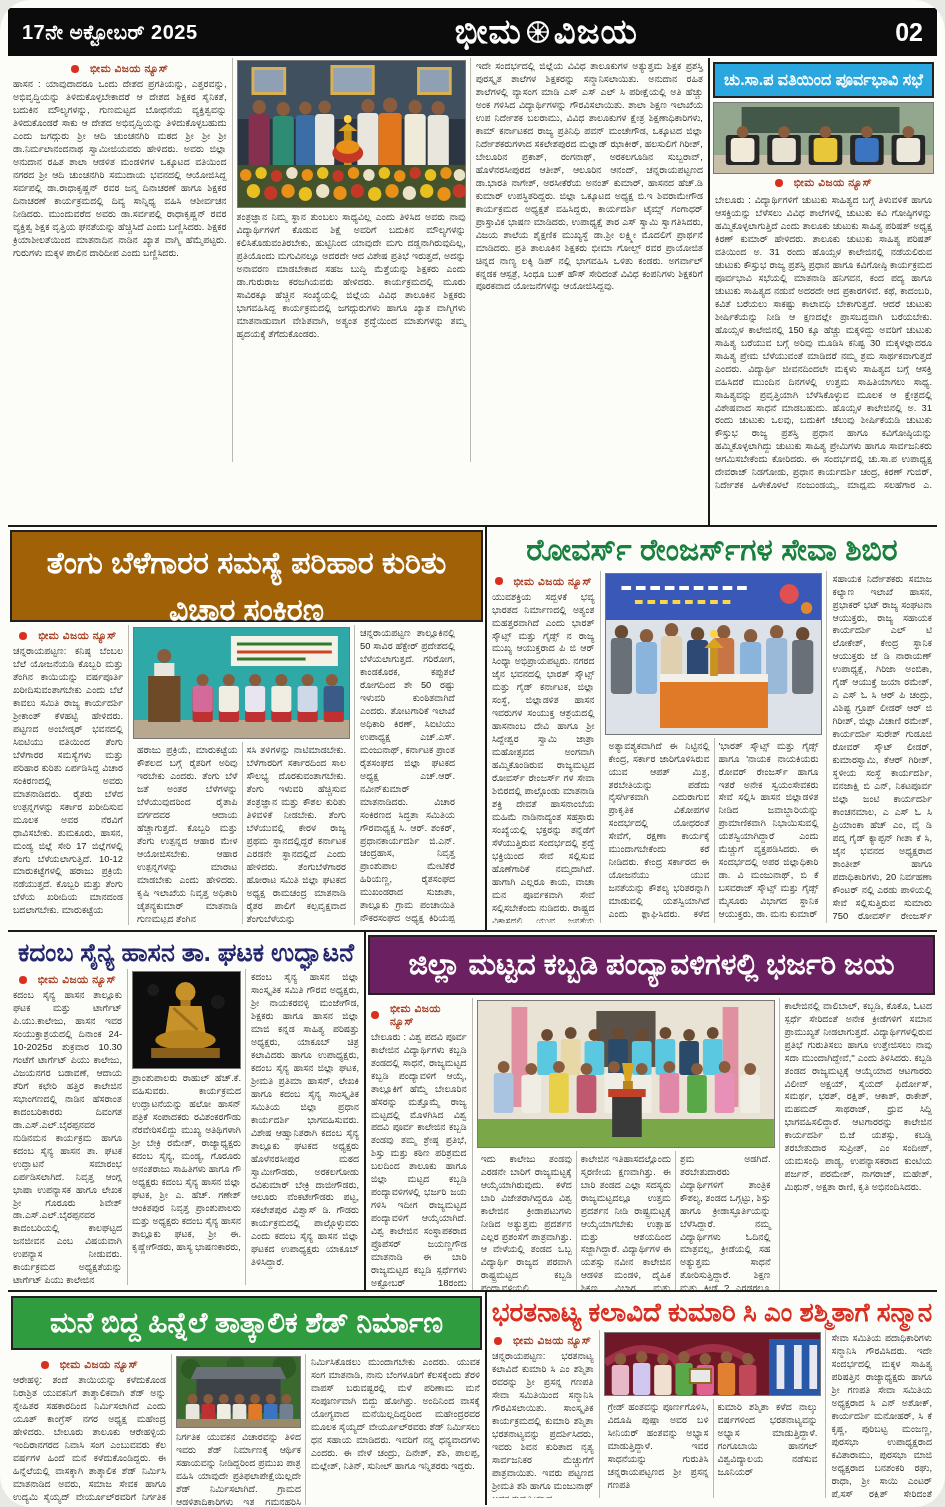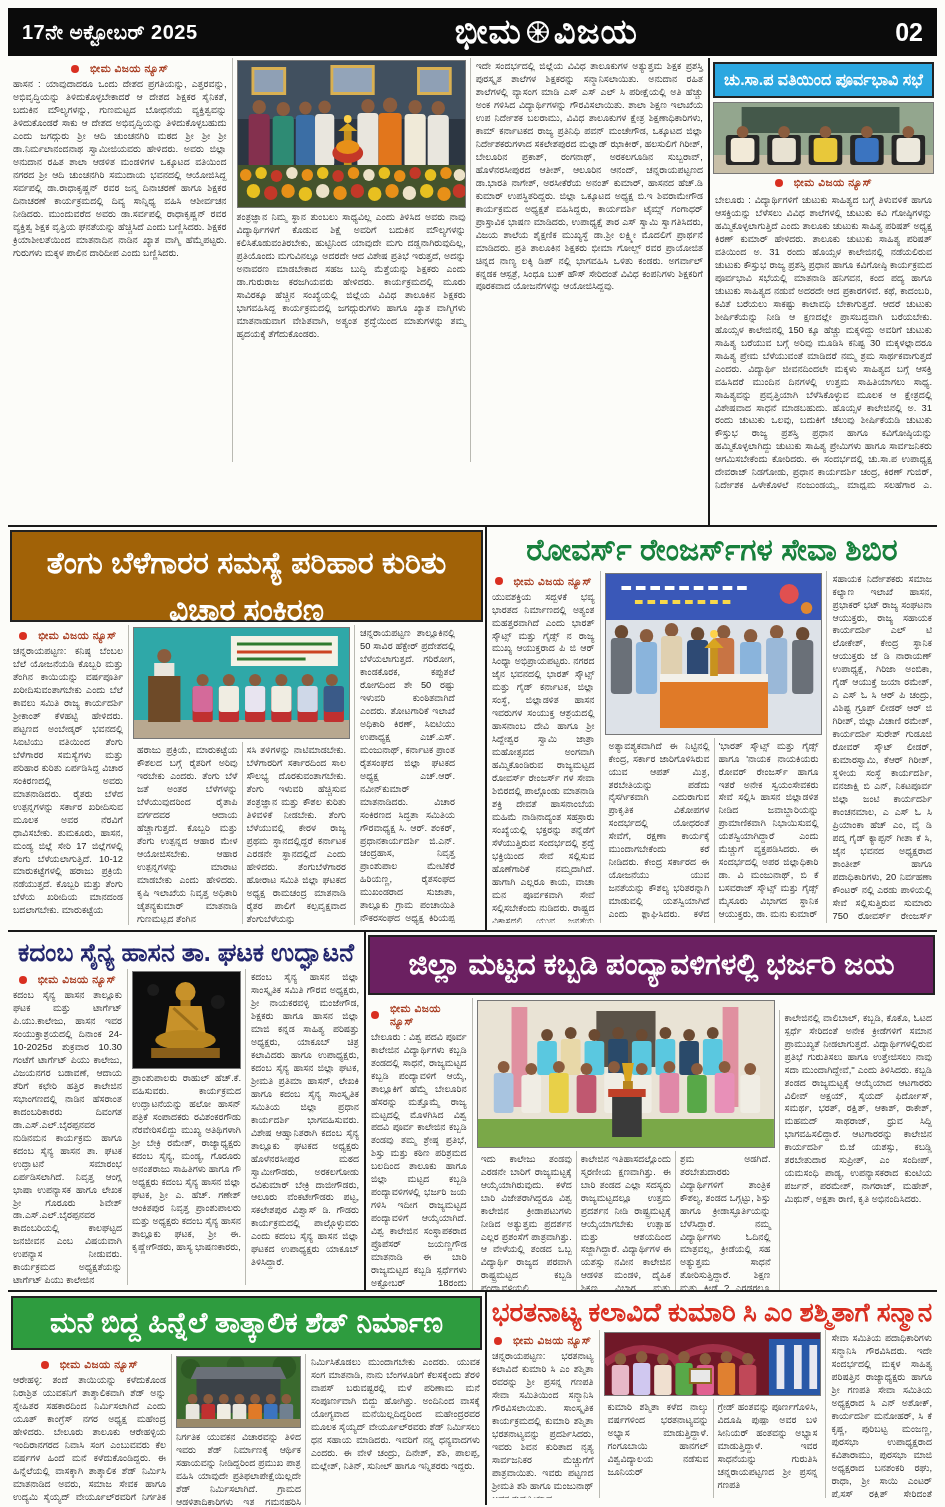--- a/index.html
+++ b/index.html
@@ -1,17 +1,17 @@
 <!DOCTYPE html>
 <html><head>
 <meta charset="utf-8">
 <style>
   html,body{margin:0;padding:0;background:#e8e8e4;}
   .page{position:relative;width:945px;height:1507px;margin:0 auto;background:#fcfcf9;
-        font-family:"Liberation Sans",sans-serif;overflow:hidden;color:#1d1d1d;}
+        font-family:"Liberation Sans",sans-serif;overflow:hidden;color:#1d1d1d;border-radius:31px;}
   
   .topbar{position:absolute;left:8px;top:8px;width:929px;height:48px;background:#0b0b0b;color:#fff;
           display:flex;align-items:center;justify-content:space-between;padding:0 14px;box-sizing:border-box;}
   .topbar .date{font-size:20px;font-weight:bold;letter-spacing:.5px;}
   .brand{display:flex;align-items:center;gap:4px;font-size:34px;font-weight:bold;letter-spacing:1px;}
   .brand svg{display:block;}
   .pageno{font-size:25px;font-weight:bold;}
   
   .content{position:absolute;left:8px;top:58px;width:929px;height:1449px;display:flex;flex-direction:column;}
   .row{display:flex;box-sizing:border-box;}
@@ -415,21 +415,21 @@
                   <p>ಇದು ಕಾಲೇಜು ತಂಡವು ಎರಡನೇ ಬಾರಿಗೆ ರಾಜ್ಯಮಟ್ಟಕ್ಕೆ ಆಯ್ಕೆಯಾಗಿರುವುದು. ಕಳೆದ ಬಾರಿ ವಿಜೇತರಾಗಿದ್ದರೂ ವಿಶ್ವ ಕಾಲೇಜಿನ ಕ್ರೀಡಾಪಟುಗಳು ನೀಡಿದ ಅತ್ಯುತ್ತಮ ಪ್ರದರ್ಶನ ಎಲ್ಲರ ಪ್ರಶಂಸೆಗೆ ಪಾತ್ರವಾಗಿತ್ತು. ಆ ವೇಳೆಯಲ್ಲಿ ತಂಡದ ಒಬ್ಬ ವಿದ್ಯಾರ್ಥಿ ರಾಜ್ಯದ ಪರವಾಗಿ ರಾಷ್ಟ್ರಮಟ್ಟದ ಕಬ್ಬಡಿ ಪಂದ್ಯಾವಳಿಯಲ್ಲಿ ಭಾಗವಹಿಸಿದ್ದೇ</p>
                 </div>
               <div class="c" style="width:33.3%;">
                   <p>ಕಾಲೇಜಿನ ಇತಿಹಾಸದಲ್ಲೊಂದು ಸ್ಮರಣೀಯ ಕ್ಷಣವಾಗಿತ್ತು. ಈ ಬಾರಿ ತಂಡದ ಎಲ್ಲಾ ಸದಸ್ಯರು ರಾಜ್ಯಮಟ್ಟದಲ್ಲೂ ಉತ್ತಮ ಪ್ರದರ್ಶನ ನೀಡಿ ರಾಷ್ಟ್ರಮಟ್ಟಕ್ಕೆ ಆಯ್ಕೆಯಾಗಬೇಕು ಉತ್ಸಾಹ ಮತ್ತು ಆಶಯದಿಂದ ಸಜ್ಜಾಗಿದ್ದಾರೆ. ವಿದ್ಯಾರ್ಥಿಗಳ ಈ ಯಶಸ್ಸು ನವೀನ ಕಾಲೇಜಿನ ಆಡಳಿತ ಮಂಡಳಿ, ದೈಹಿಕ ಶಿಕ್ಷಣ ವಿಭಾಗ ಮತ್ತು ತರಬೇತುದಾರರ</p>
                 </div>
               <div class="c" style="width:33.4%;">
                   <p>ಶ್ರಮ ಅಡಗಿದೆ. ತರಬೇತುದಾರರು ವಿದ್ಯಾರ್ಥಿಗಳಿಗೆ ತಾಂತ್ರಿಕ ಕೌಶಲ್ಯ, ತಂಡದ ಒಗ್ಗಟ್ಟು, ಶಿಸ್ತು ಹಾಗೂ ಕ್ರೀಡಾಸ್ಫೂರ್ತಿಯನ್ನು ಬೆಳೆಸಿದ್ದಾರೆ. ನಮ್ಮ ವಿದ್ಯಾರ್ಥಿಗಳು ಓದಿನಲ್ಲಿ ಮಾತ್ರವಲ್ಲ, ಕ್ರೀಡೆಯಲ್ಲಿ ಸಹ ಅತ್ಯುತ್ತಮ ಸಾಧನೆ ತೋರಿಸುತ್ತಿದ್ದಾರೆ. ಶಿಕ್ಷಣ ಮತ್ತು ಕ್ರೀಡೆ ? ಎರಡರಲ್ಲೂ ಉತ್ತಮ ರೀತಿಯಲ್ಲಿ ಬೆಳೆಯುತ್ತಿದ್ದಾರೆ. ನಮ್ಮ ವಿಶ್ವ</p>
                 </div>
             </div>
           </div>
-          <div class="c" style="width:159px;margin-top:12px;">
+          <div class="c" style="width:159px;">
             <p>ಕಾಲೇಜಿನಲ್ಲಿ ವಾಲಿಬಾಲ್, ಕಬ್ಬಡಿ, ಕೊಕೊ, ಓಟದ ಸ್ಪರ್ಧೆ ಸೇರಿದಂತೆ ಅನೇಕ ಕ್ರೀಡೆಗಳಿಗೆ ಸಮಾನ ಪ್ರಾಮುಖ್ಯತೆ ನೀಡಲಾಗುತ್ತದೆ. ವಿದ್ಯಾರ್ಥಿಗಳಲ್ಲಿರುವ ಪ್ರತಿಭೆ ಗುರುತಿಸಲು ಹಾಗೂ ಉತ್ತೇಜಿಸಲು ನಾವು ಸದಾ ಮುಂದಾಗಿದ್ದೇವೆ,'' ಎಂದು ತಿಳಿಸಿದರು. ಕಬ್ಬಡಿ ತಂಡದ ರಾಜ್ಯಮಟ್ಟಕ್ಕೆ ಆಯ್ಕೆಯಾದ ಆಟಗಾರರು ವಿಲೀವ್ ಅಕ್ಷಯ್, ಸೈಯದ್ ಫಿರ್ದೋಸ್, ಸಮರ್ಥ, ಭರತ್, ರಕ್ಷಿತ್, ಆಕಾಶ್, ರಾಕೇಶ್, ಮಹಮದ್ ಸಾಥರಾಜ್, ಧ್ರುವ ಸಿದ್ದಿ ಭಾಗವಹಿಸಲಿದ್ದಾರೆ. ಆಟಗಾರರನ್ನು ಕಾಲೇಜಿನ ಕಾರ್ಯದರ್ಶಿ ಬಿ.ಜೆ ಯಶಸ್ಸು, ಕಬಡ್ಡಿ ತರಬೇತುದಾರ ಸುಪ್ರೀತ್, ಎಂ ಸಂದೀಪ್, ಯಮಸಂಧಿ ಪಾಡ್ಯ, ಉಪನ್ಯಾಸಕರಾದ ಕುಂಟಿಯ ಪರ್ಜನ್, ಪರಮೇಶ್, ನಾಗರಾಜ್, ಮಹೇಶ್, ಮಿಥುನ್, ಅಕ್ಷತಾ ರಾಣಿ, ಕೃತಿ ಅಭಿನಂದಿಸಿದರು.</p>
           </div>
         </div>
       </article>
     </div>
 
     <div class="row r4">
       <article style="width:477px;">
         <div class="hlbox hlbox-shed" style="background: rgb(46, 156, 63);">ಮನೆ ಬಿದ್ದ ಹಿನ್ನೆಲೆ ತಾತ್ಕಾಲಿಕ ಶೆಡ್ ನಿರ್ಮಾಣ</div>
         <div class="cols" style="height:158px;">
@@ -510,24 +510,24 @@
                   <circle cx="126" cy="24" r="6" fill="#8a5c3e"></circle>
                     <rect x="117" y="30" width="18" height="32" rx="3" fill="#e08030"></rect>
                   <circle cx="148" cy="26" r="6" fill="#8a5c3e"></circle>
                     <rect x="139" y="32" width="18" height="30" rx="3" fill="#c04858"></rect>
                   <rect x="88" y="36" width="22" height="14" fill="#e8e8e8" stroke="#8a6a20" stroke-width="2"></rect>
                 </g>
               </svg>
             </figure>
             <div class="subcols" style="height:100px;">
               <div class="c" style="width:50%;">
+                  <p>ಗ್ರೇಡ್ ಹಂತವನ್ನು ಪೂರ್ಣಗೊಳಿಸಿ, ವಿದೂಷಿ ಪುಷ್ಪಾ ಅವರ ಬಳಿ ಸೀನಿಯರ್ ಹಂತವನ್ನು ಅಭ್ಯಾಸ ಮಾಡುತ್ತಿದ್ದಾಳೆ. ಇವರ ಸಾಧನೆಯನ್ನು ಗುರುತಿಸಿ ಚನ್ನರಾಯಪಟ್ಟಣದ ಶ್ರೀ ಪ್ರಸನ್ನ ಗಣಪತಿ</p>
+                </div>
+              <div class="c" style="width:50%;">
                   <p>ಕುಮಾರಿ ಶಶ್ಮಿತಾ ಕಳೆದ ನಾಲ್ಕು ವರ್ಷಗಳಿಂದ ಭರತನಾಟ್ಯವನ್ನು ಅಭ್ಯಾಸ ಮಾಡುತ್ತಿದ್ದಾಳೆ. ಗಂಗೂಬಾಯಿ ಹಾನಗಲ್ ವಿಶ್ವವಿದ್ಯಾಲಯ ನಡೆಸುವ ಜೂನಿಯರ್</p>
-                </div>
-              <div class="c" style="width:50%;">
-                  <p>ಗ್ರೇಡ್ ಹಂತವನ್ನು ಪೂರ್ಣಗೊಳಿಸಿ, ವಿದೂಷಿ ಪುಷ್ಪಾ ಅವರ ಬಳಿ ಸೀನಿಯರ್ ಹಂತವನ್ನು ಅಭ್ಯಾಸ ಮಾಡುತ್ತಿದ್ದಾಳೆ. ಇವರ ಸಾಧನೆಯನ್ನು ಗುರುತಿಸಿ ಚನ್ನರಾಯಪಟ್ಟಣದ ಶ್ರೀ ಪ್ರಸನ್ನ ಗಣಪತಿ</p>
                 </div>
             </div>
           </div>
           <div class="c" style="width:112px;">
             <p>ಸೇವಾ ಸಮಿತಿಯ ಪದಾಧಿಕಾರಿಗಳು ಸನ್ಮಾನಿಸಿ ಗೌರವಿಸಿದರು. ಇದೇ ಸಂದರ್ಭದಲ್ಲಿ ಮಕ್ಕಳ ಸಾಹಿತ್ಯ ಪರಿಷತ್ತಿನ ರಾಜ್ಯಾಧ್ಯಕ್ಷರು ಹಾಗೂ ಶ್ರೀ ಗಣಪತಿ ಸೇವಾ ಸಮಿತಿಯ ಅಧ್ಯಕ್ಷರಾದ ಸಿ ಎನ್ ಅಶೋಕ್, ಕಾರ್ಯದರ್ಶಿ ಮನೋಹರ್, ಸಿ ಕೆ ಕೃಷ್ಣ, ಪುರಿಬಟ್ಟ ಮಂಜಣ್ಣ, ಪುರಸಭಾ ಉಪಾಧ್ಯಕ್ಷರಾದ ಕವಿತಾರಾಮು, ಪುರಸಭಾ ಮಾಜಿ ಅಧ್ಯಕ್ಷರಾದ ಬನಶಂಕರಿ ರಘು, ರಾಧಾ, ಶ್ರೀ ಸಾಯಿ ಎಂಟರ್ ಪ್ರೈಸಸ್ ರಕ್ಷಿತ್ ಸೇರಿದಂತೆ ಇತರರು ಹಾಜರಿದ್ದರು.</p>
           </div>
         </div>
       </article>
     </div>
 

